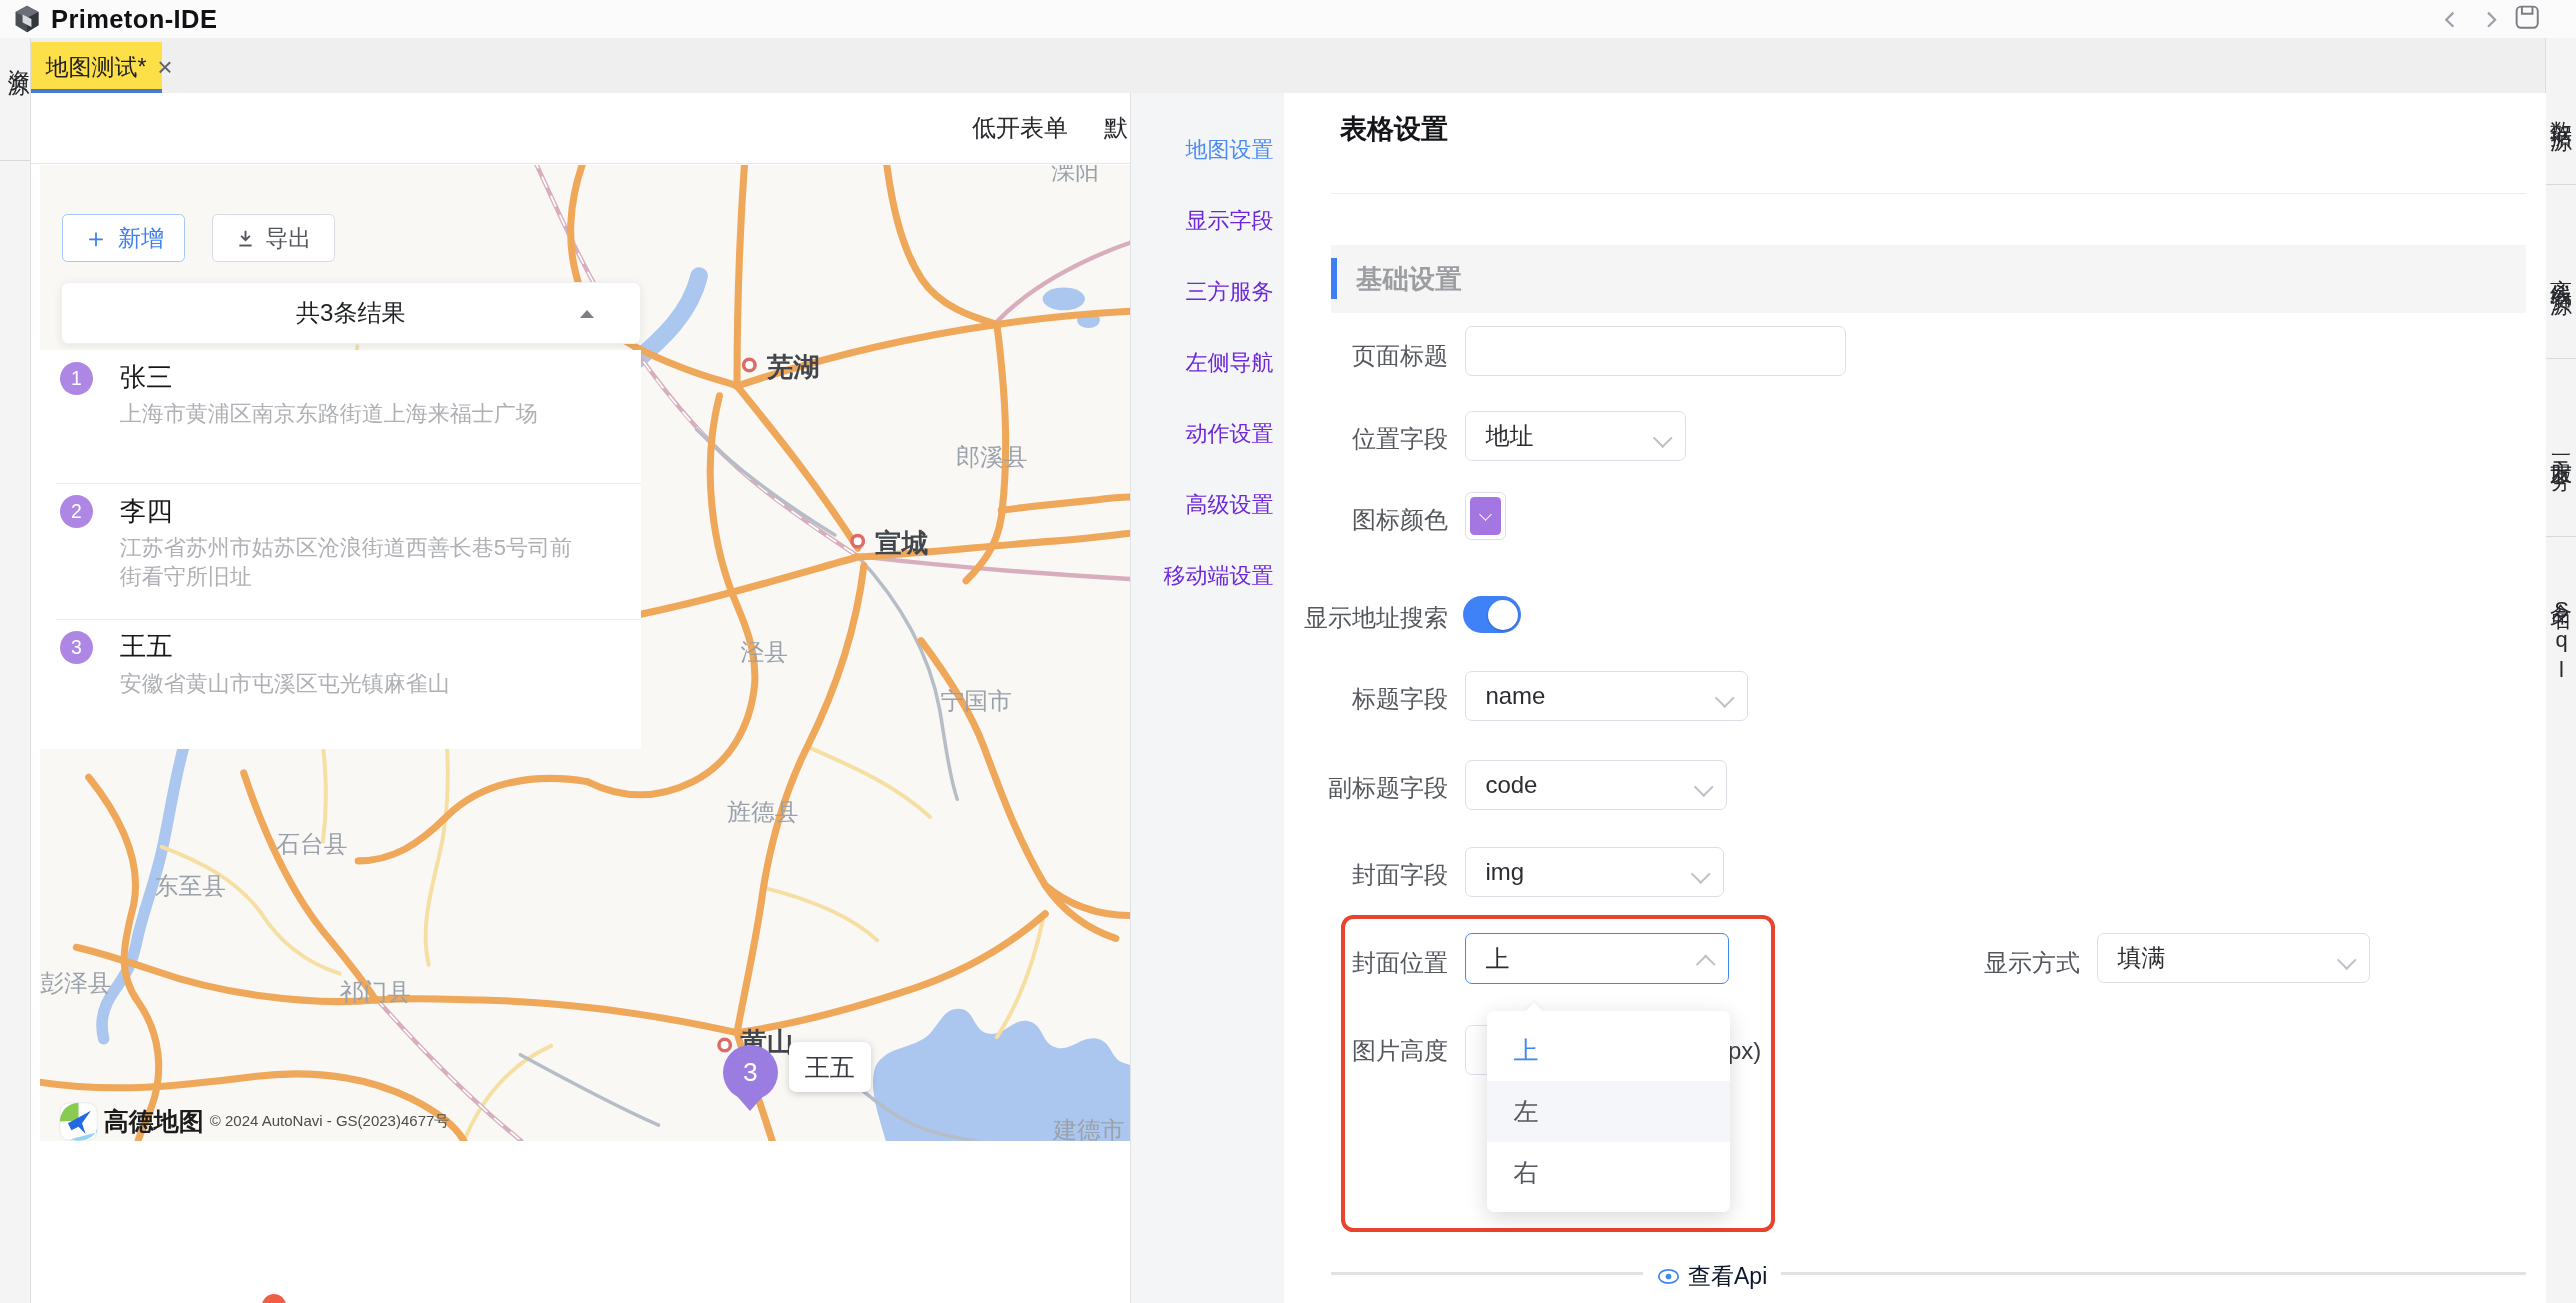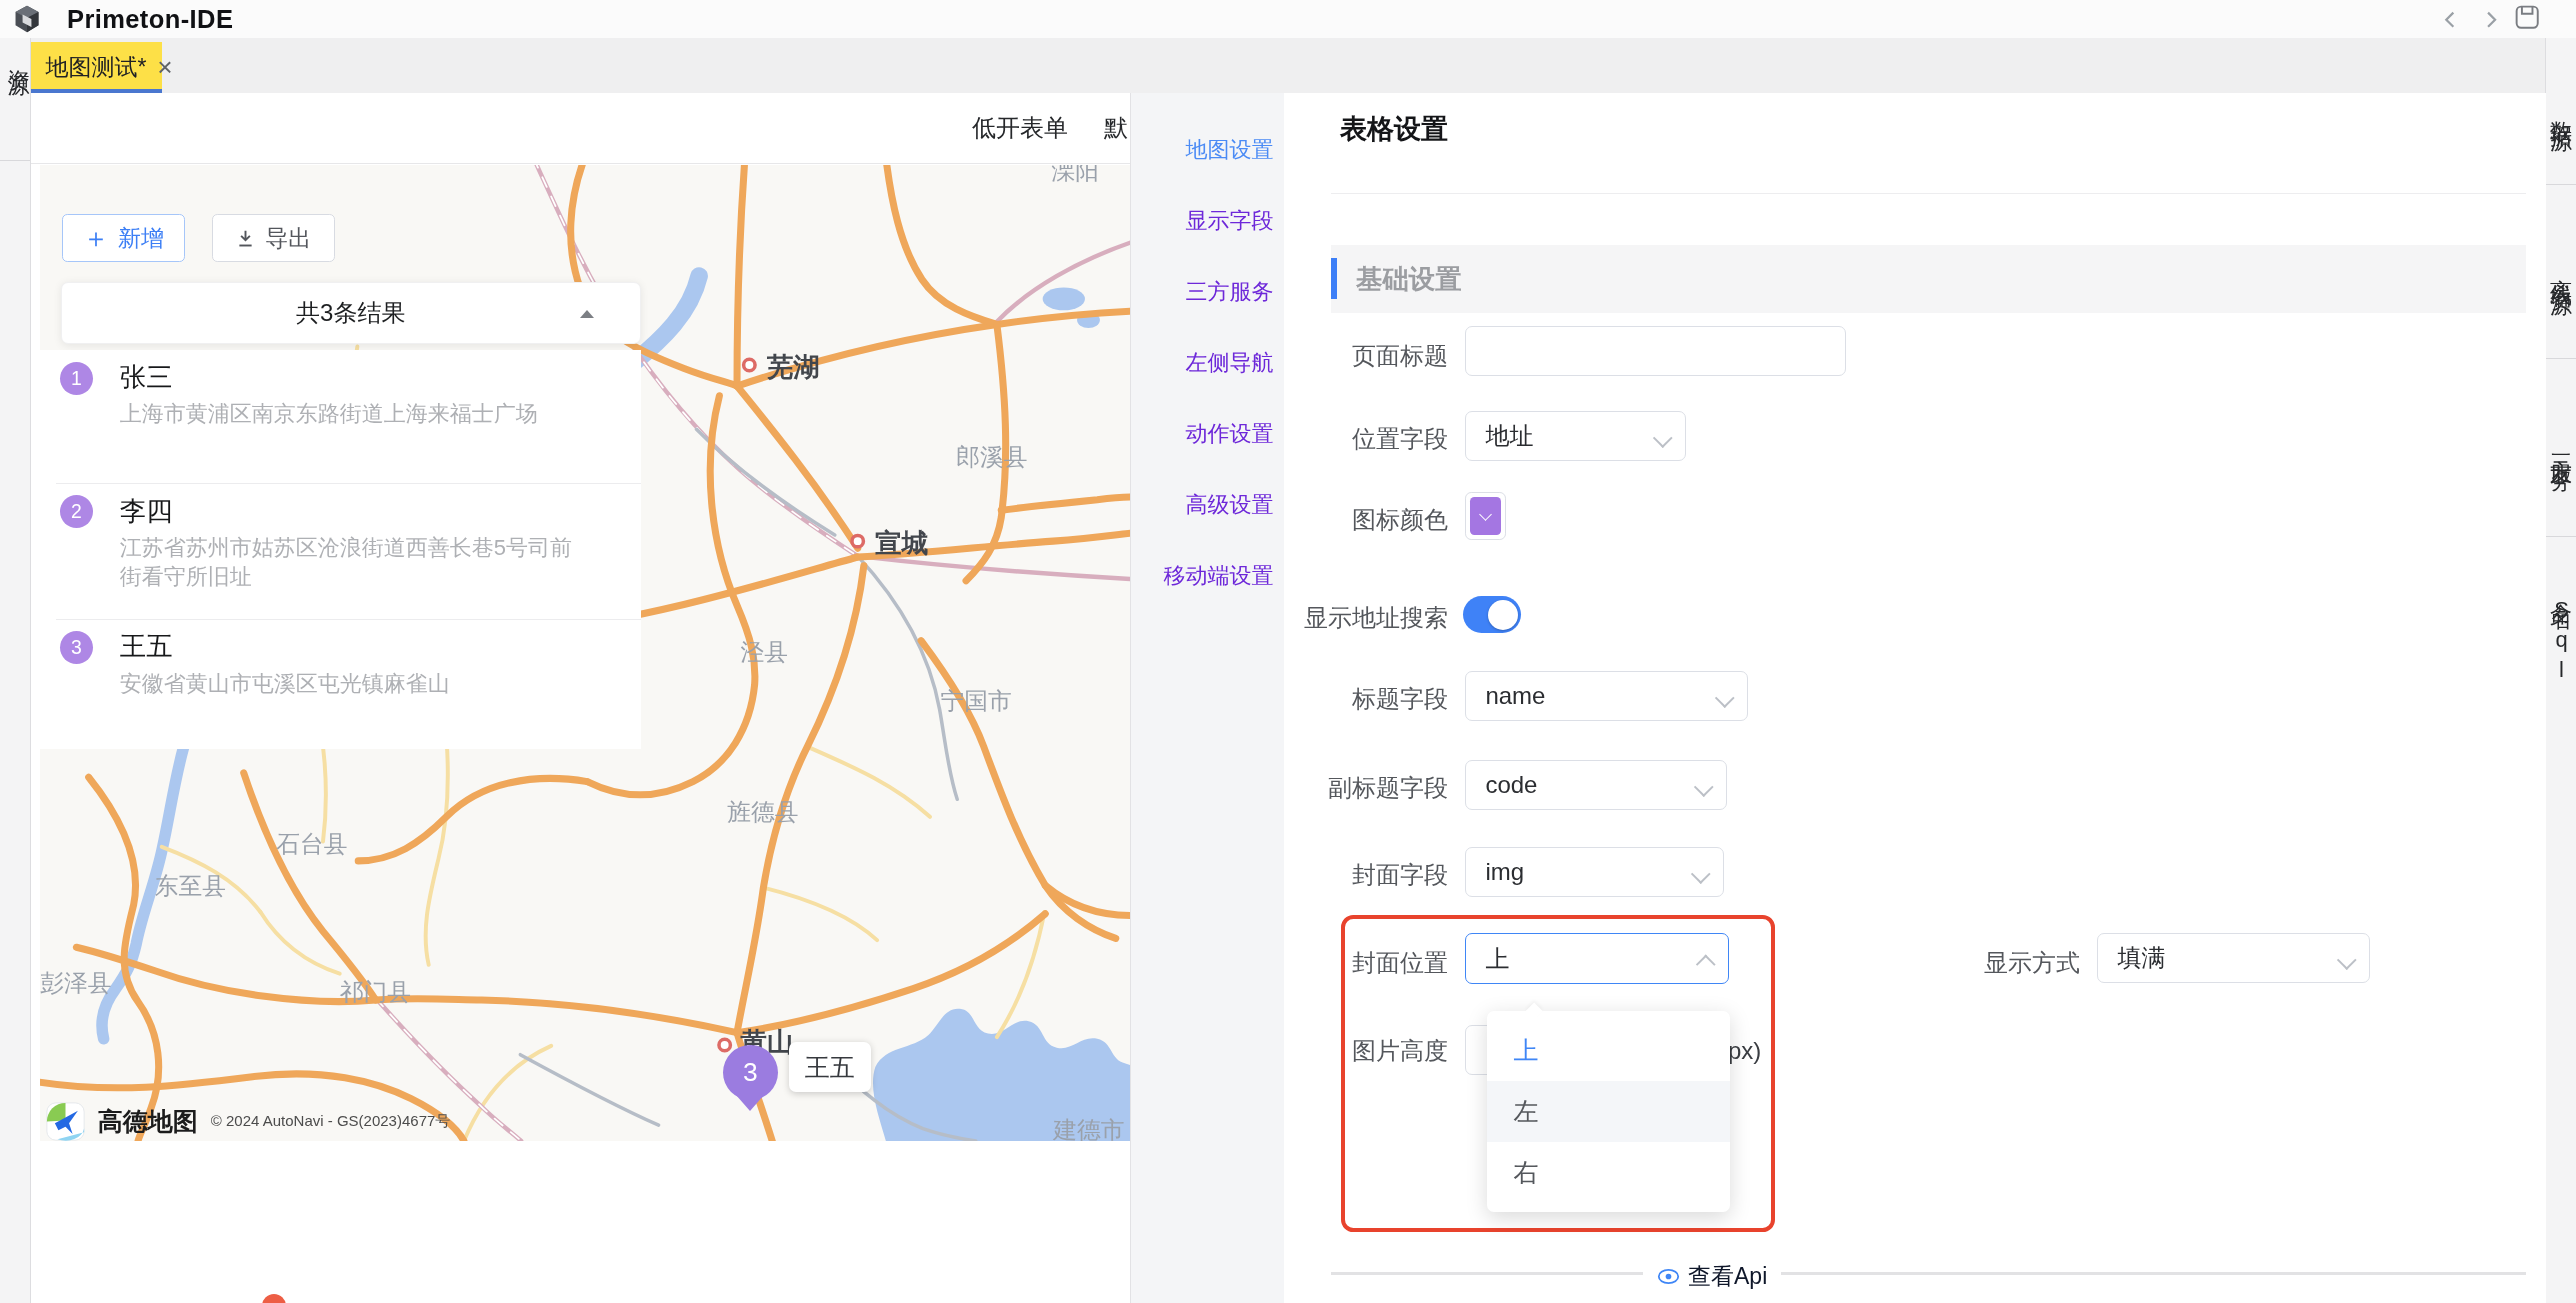--- a/index.html
+++ b/index.html
@@ -2,21 +2,21 @@
 <html style="font-size:14px"><head>
 <meta charset="utf-8">
 <style>
   html,body{margin:0;padding:0;}
   body{font-family:"Liberation Sans","DejaVu Sans",sans-serif;background:#fff;}
   #app{position:relative;width:2576px;height:1304px;overflow:hidden;background:#fff;}
   .abs{position:absolute;}
 
   
   #titlebar{position:absolute;left:0;top:0;width:2576px;height:38px;background:#fbfbfb;border-bottom:0.9px solid #e1e1e2;}
-  #app-title{position:absolute;left:51px;top:0;height:38px;display:flex;align-items:center;font-size:25.5px;font-weight:700;color:#101114;letter-spacing:0.4px;margin-left:16px;}
+  #app-title{position:absolute;left:51px;top:0;height:38px;display:flex;align-items:center;font-size:25.5px;font-weight:700;color:#101114;letter-spacing:0.4px;}
   .nav-ic{position:absolute;top:6.2px;width:26.4px;height:26.4px;display:flex;align-items:center;justify-content:center;cursor:pointer;}
 
   
   #tabbar{position:absolute;left:0;top:38px;width:2576px;height:55px;background:#efeff0;border-bottom:0.9px solid #e3e3e4;}
   #active-tab{position:absolute;left:28px;top:4px;height:51px;width:134px;background:#fde047;display:flex;align-items:center;padding:0 0 0 8.8px;box-sizing:border-box;}
   #active-tab .underline{position:absolute;left:0;bottom:0;width:100%;height:4.4px;background:#4a77cf;}
   #tab-label{font-size:23px;color:#202124;margin:0 10.6px 0 8.8px;white-space:nowrap;}
   #tab-close{font-size:26.4px;color:#5f6368;line-height:1;cursor:pointer;}
 
   
@@ -51,21 +51,21 @@
   .list-item .name{position:absolute;left:80px;top:9.7px;font-size:26.4px;color:#17181a;}
   .list-item .addr{position:absolute;left:80px;top:49px;width:458px;font-size:22px;line-height:29px;color:#aeb0b4;}
   .list-div{height:0.9px;background:#ececee;margin-left:16px;}
 
   
   #pin{position:absolute;left:683px;top:880px;width:55px;}
   #pin .head{width:55px;height:55px;border-radius:50%;background:#9b7ce0;color:#fff;font-size:26.4px;display:flex;align-items:center;justify-content:center;}
   #pin .tail{width:0;height:0;margin:-5.3px auto 0;border-left:14px solid transparent;border-right:14px solid transparent;border-top:16px solid #9b7ce0;}
   #pin-label{position:absolute;left:749px;top:877px;width:82px;height:50px;background:#fff;border-radius:7px;box-shadow:0 1.8px 7px rgba(0,0,0,.18);display:flex;align-items:center;justify-content:center;font-size:25px;color:#36393e;}
 
-  #attribution{position:absolute;left:6px;top:936px;height:41px;display:flex;align-items:center;gap:13px;justify-content:space-between;}
+  #attribution{position:absolute;left:19px;top:936px;height:41px;display:flex;align-items:center;gap:6px;justify-content:space-between;}
   #attr-brand{font-size:25px;font-weight:700;color:#1c1c1c;}
   #attr-copy{font-size:15px;color:#4c4c4c;}
 
   #red-dot{position:absolute;left:231px;top:1201px;width:24px;height:24px;border-radius:50%;background:#ed5e45;}
 
   
   #settings{position:absolute;left:1130px;top:93px;width:1415px;height:1211px;border-left:0.9px solid #e2e2e5;box-sizing:border-box;background:#fff;}
   #settings-nav{position:absolute;left:0;top:0;width:153px;height:1211px;background:#f4f5f7;padding-top:21px;box-sizing:border-box;}
   .nav-item{height:71px;display:flex;align-items:center;justify-content:flex-end;padding-right:10.6px;font-size:22px;color:#6d28d9;cursor:pointer;white-space:nowrap;}
   .nav-item.active{color:#4b8bf5;}

